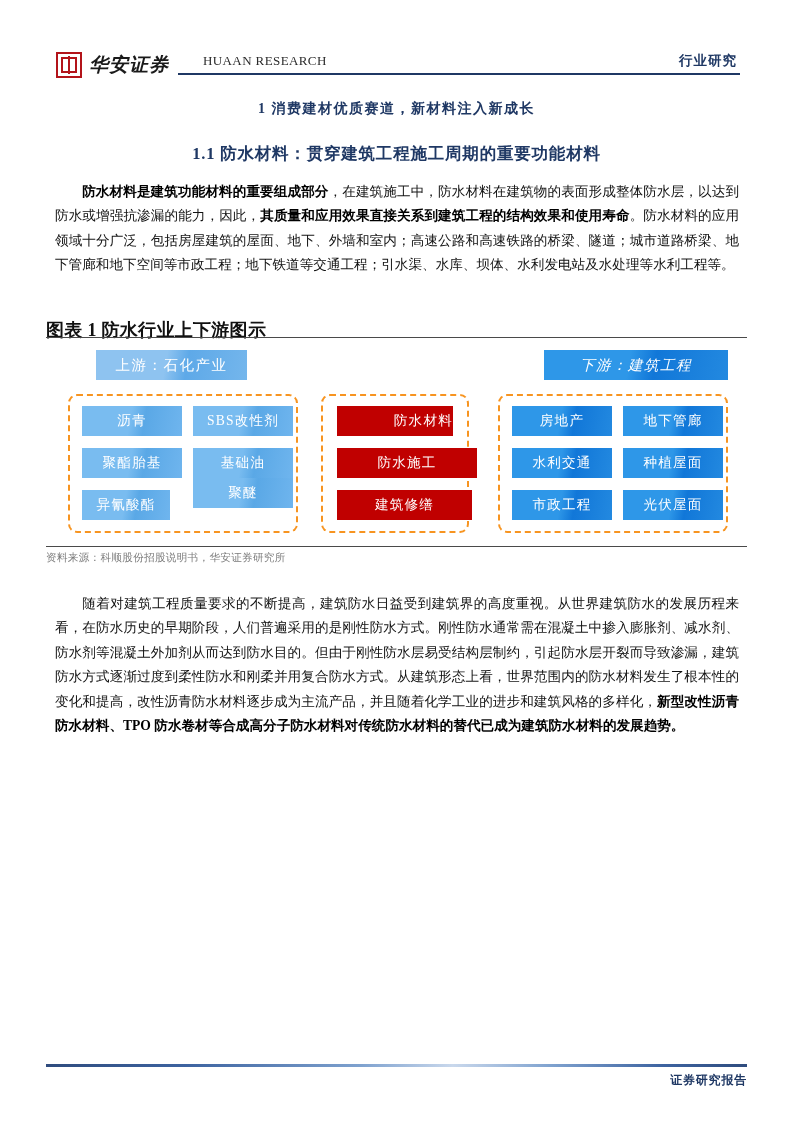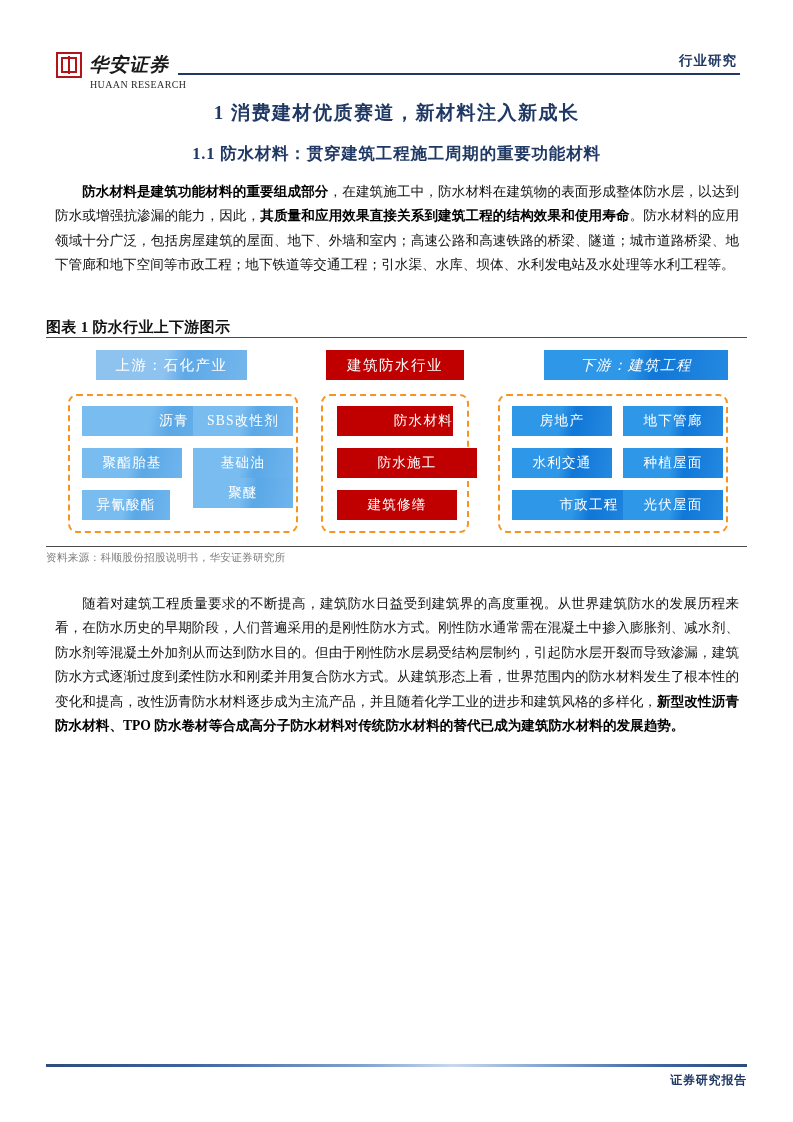--- a/index.html
+++ b/index.html
@@ -28,21 +28,20 @@
     left: 56px;
     top: 52px;
     width: 684px;
     height: 44px;
   }
   .logo-wrap {
     position: absolute;
     left: 0;
     top: 0;
     display: flex;
-    flex-direction: column;
     align-items: flex-start;
   }
   .logo-row {
     display: flex;
     align-items: center;
     gap: 7px;
   }
   .logo-mark {
     width: 26px;
     height: 26px;
@@ -71,21 +70,21 @@
     font-family: "Liberation Serif", "DejaVu Serif", serif;
     font-size: 19px;
     font-weight: bold;
     color: #1a1a1a;
     letter-spacing: 1px;
     font-style: italic;
     white-space: nowrap;
   }
   .logo-en {
     font-family: "Liberation Serif", "DejaVu Serif", serif;
-    font-size: 10px;
+    font-size: 13px;
     color: #2b2b2b;
     letter-spacing: .4px;
     margin-left: 34px;
     margin-top: 1px;
   }
   .header-rule {
     position: absolute;
     left: 122px;
     right: 0;
     top: 21px;
@@ -105,21 +104,21 @@
     padding: 0 3px 2px 8px;
   }
 
   
   .h1 {
     position: absolute;
     left: 0;
     right: 0;
     top: 100px;
     text-align: center;
-    font-size: 19px;
+    font-size: 14px;
     font-weight: bold;
     color: #1F3864;
     letter-spacing: 1.5px;
     font-family: "Liberation Serif", "DejaVu Serif", serif;
   }
   .h2 {
     position: absolute;
     left: 0;
     right: 0;
     top: 143px;
@@ -146,21 +145,21 @@
   .para .ind { padding-left: 2em; }
   .para b { font-weight: bold; color: #000; }
   #para-top { top: 180px; }
   #para-bottom { top: 592px; }
 
   
   .fig-caption {
     position: absolute;
     left: 46px;
     top: 318px;
-    font-size: 15px;
+    font-size: 18px;
     font-weight: bold;
     color: #111;
     font-family: "Liberation Serif", "DejaVu Serif", serif;
     letter-spacing: .3px;
   }
   .fig-rule-top {
     position: absolute;
     left: 46px;
     right: 46px;
     top: 337px;
@@ -309,42 +308,41 @@
   <div class="para" id="para-top">
     <span class="ind"></span><b>防水材料是建筑功能材料的重要组成部分</b><span>，在建筑施工中，防水材料在建筑物的表面形成整体防水层，以达到防水或增强抗渗漏的能力，因此，</span><b>其质量和应用效果直接关系到建筑工程的结构效果和使用寿命</b><span>。防水材料的应用领域十分广泛，包括房屋建筑的屋面、地下、外墙和室内；高速公路和高速铁路的桥梁、隧道；城市道路桥梁、地下管廊和地下空间等市政工程；地下铁道等交通工程；引水渠、水库、坝体、水利发电站及水处理等水利工程等。</span>
   </div>
 
   <div class="fig-caption">图表 1 防水行业上下游图示</div>
   <div class="fig-rule-top"></div>
 
   <div class="fig-body">
 
     <div class="col-head upstream">上游：石化产业</div>
-    <div class="col-head industry">建筑防水行业</div>
     <div class="col-head downstream">下游：建筑工程</div>
 
     <div class="dash-box left"></div>
-    <div class="cell blue-light" style="left:36px; top:66px; width:100px;padding-left:42px;">沥青</div>
+    <div class="cell blue-light" style="left:36px; top:66px; width:100px;">沥青</div>
     <div class="cell blue-light" style="left:147px; top:66px; width:100px;">SBS改性剂</div>
     <div class="cell blue-light" style="left:36px; top:108px; width:100px;">聚酯胎基</div>
     <div class="cell blue-light" style="left:147px; top:108px; width:100px;">基础油</div>
     <div class="cell blue-light" style="left:36px; top:150px; width:88px;">异氰酸酯</div>
     <div class="cell blue-light" style="left:147px; top:138px; width:100px;">聚醚</div>
 
     <div class="dash-box middle"></div>
     <div class="cell red" style="left:291px; top:66px; width:116px;text-align:right;">防水材料</div>
     <div class="cell red" style="left:291px; top:108px; width:140px;">防水施工</div>
-    <div class="cell red" style="left:291px; top:150px; width:120px;">建筑修缮</div>
+    <div class="cell red" style="left:291px; top:150px; width:135px;">建筑修缮</div>
 
     <div class="dash-box right"></div>
     <div class="cell blue-dark" style="left:466px; top:66px; width:100px;">房地产</div>
     <div class="cell blue-dark" style="left:577px; top:66px; width:100px;">地下管廊</div>
     <div class="cell blue-dark" style="left:466px; top:108px; width:100px;">水利交通</div>
     <div class="cell blue-dark" style="left:577px; top:108px; width:100px;">种植屋面</div>
-    <div class="cell blue-dark" style="left:466px; top:150px; width:100px;padding-left:27px;">市政工程</div>
+    <div class="cell blue-dark" style="left:466px; top:150px; width:100px;">市政工程</div>
     <div class="cell blue-dark" style="left:577px; top:150px; width:100px;">光伏屋面</div>
   </div>
 
   <div class="fig-rule-bottom"></div>
   <div class="fig-source">资料来源：科顺股份招股说明书，华安证券研究所</div>
 
   <div class="para" id="para-bottom">
     <span class="ind"></span><span>随着对建筑工程质量要求的不断提高，建筑防水日益受到建筑界的高度重视。从世界建筑防水的发展历程来看，在防水历史的早期阶段，人们普遍采用的是刚性防水方式。刚性防水通常需在混凝土中掺入膨胀剂、减水剂、防水剂等混凝土外加剂从而达到防水目的。但由于刚性防水层易受结构层制约，引起防水层开裂而导致渗漏，建筑防水方式逐渐过度到柔性防水和刚柔并用复合防水方式。从建筑形态上看，世界范围内的防水材料发生了根本性的变化和提高，改性沥青防水材料逐步成为主流产品，并且随着化学工业的进步和建筑风格的多样化，</span><b>新型改性沥青防水材料、TPO 防水卷材等合成高分子防水材料对传统防水材料的替代已成为建筑防水材料的发展趋势。</b>
   </div>
 

